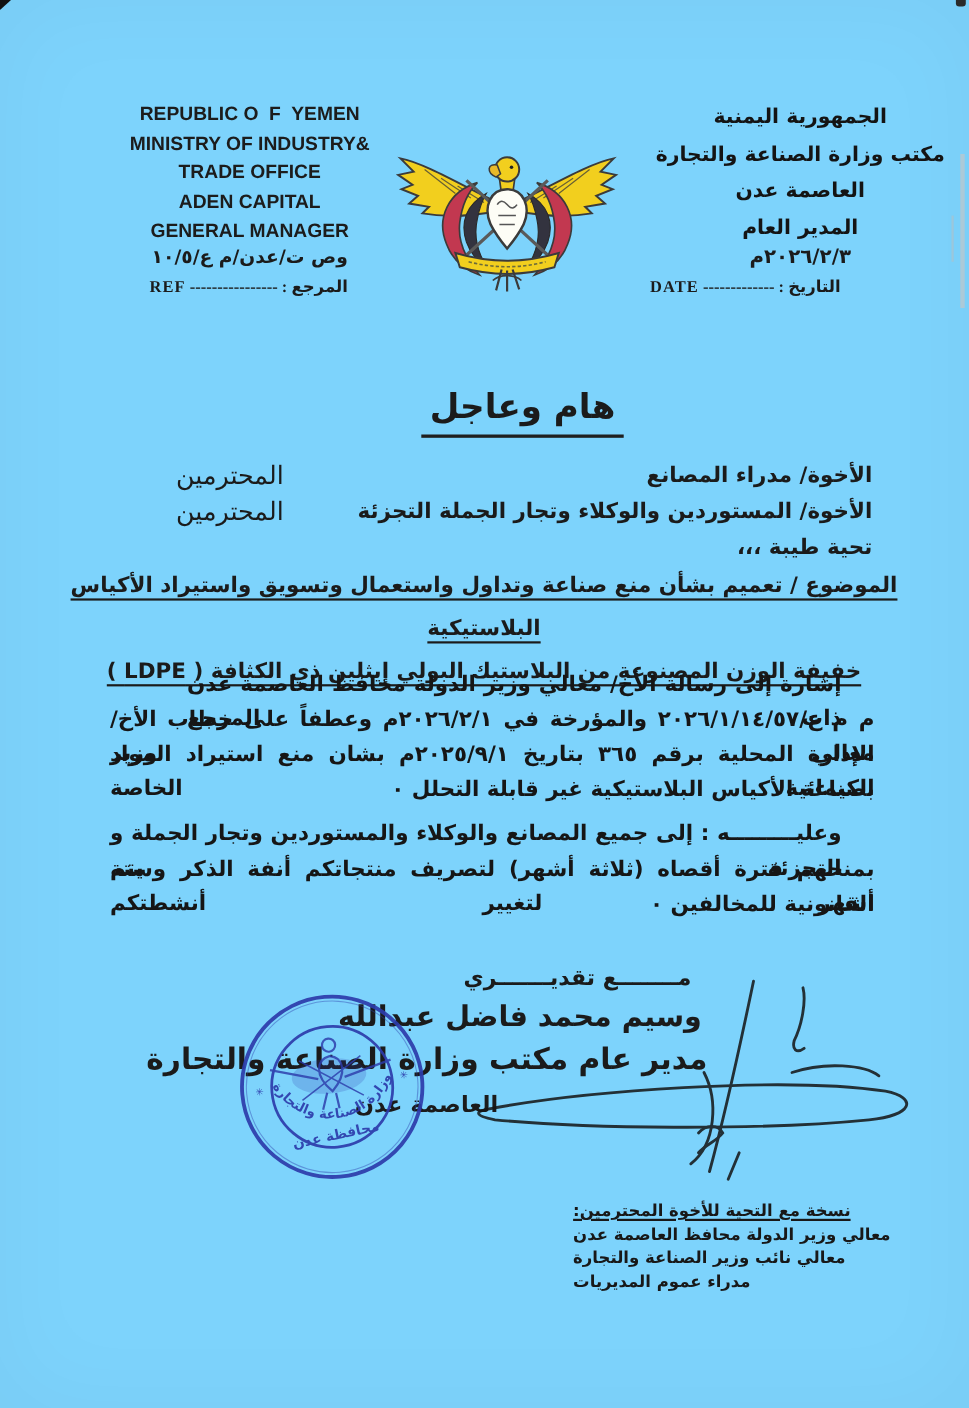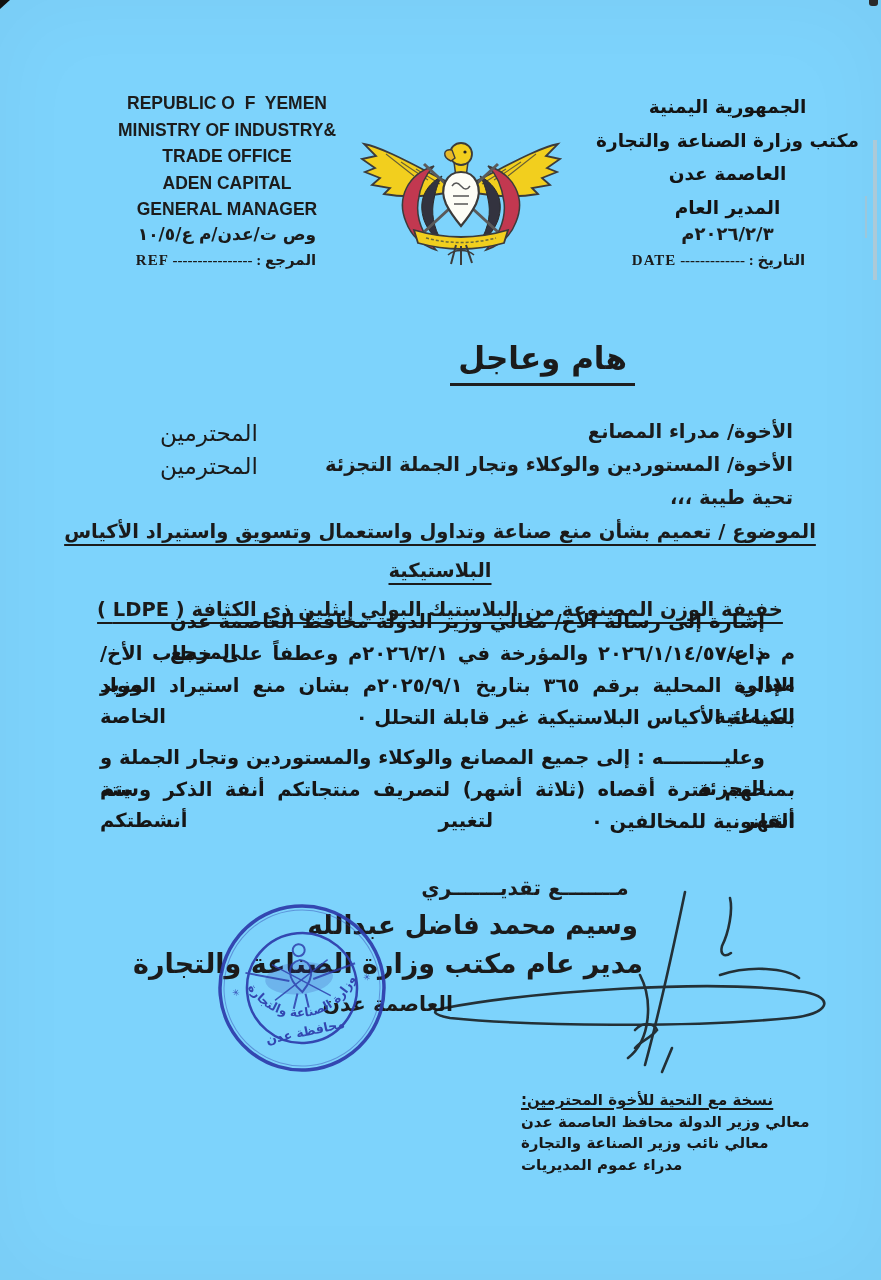--- a/index.html
+++ b/index.html
@@ -15,24 +15,24 @@
     font-size:17.5px;line-height:26.5px;color:#1c1c1c;}
   .eng-line{white-space:pre;}
   .ref-code{left:102px;top:224px;width:250px;text-align:center;
     font-weight:bold;font-size:17px;direction:rtl;}
   .ref-line{left:95px;top:251px;width:262px;text-align:center;direction:rtl;
     font-family:"Liberation Serif","DejaVu Sans",serif;font-weight:bold;font-size:15px;letter-spacing:1px;}
   .arb-block{left:585px;top:90px;width:285px;text-align:center;direction:rtl;
     font-weight:bold;font-size:18.5px;line-height:33.5px;color:#141414;}
   .date-value{left:585px;top:223px;width:285px;text-align:center;direction:rtl;
     font-weight:bold;font-size:18px;}
-  .date-line{left:556px;top:251px;width:325px;text-align:center;direction:rtl;
+  .date-line{left:515px;top:251px;width:325px;text-align:center;direction:rtl;
     font-family:"Liberation Serif","DejaVu Sans",serif;font-weight:bold;font-size:15px;letter-spacing:1px;}
   
-  .doc-title{left:315px;top:340px;width:320px;text-align:right;direction:rtl;}
+  .doc-title{left:315px;top:352px;width:320px;text-align:center;direction:rtl;}
   .doc-title span{display:inline-block;font-weight:bold;font-size:31px;
     border-bottom:3px solid #1f1f1f;padding:0 8px 7px;}
   
   .addr-to{right:88px;font-weight:bold;font-size:19.5px;direction:rtl;}
   .addr-hon{left:160px;font-weight:normal;font-size:23px;direction:rtl;}
   .greeting{right:88px;top:486px;font-weight:bold;font-size:19.5px;direction:rtl;}
   
   .subject{left:55px;top:512px;width:770px;text-align:center;direction:rtl;
     font-weight:bold;font-size:19.5px;line-height:39px;}
   .subject div{display:block;}

